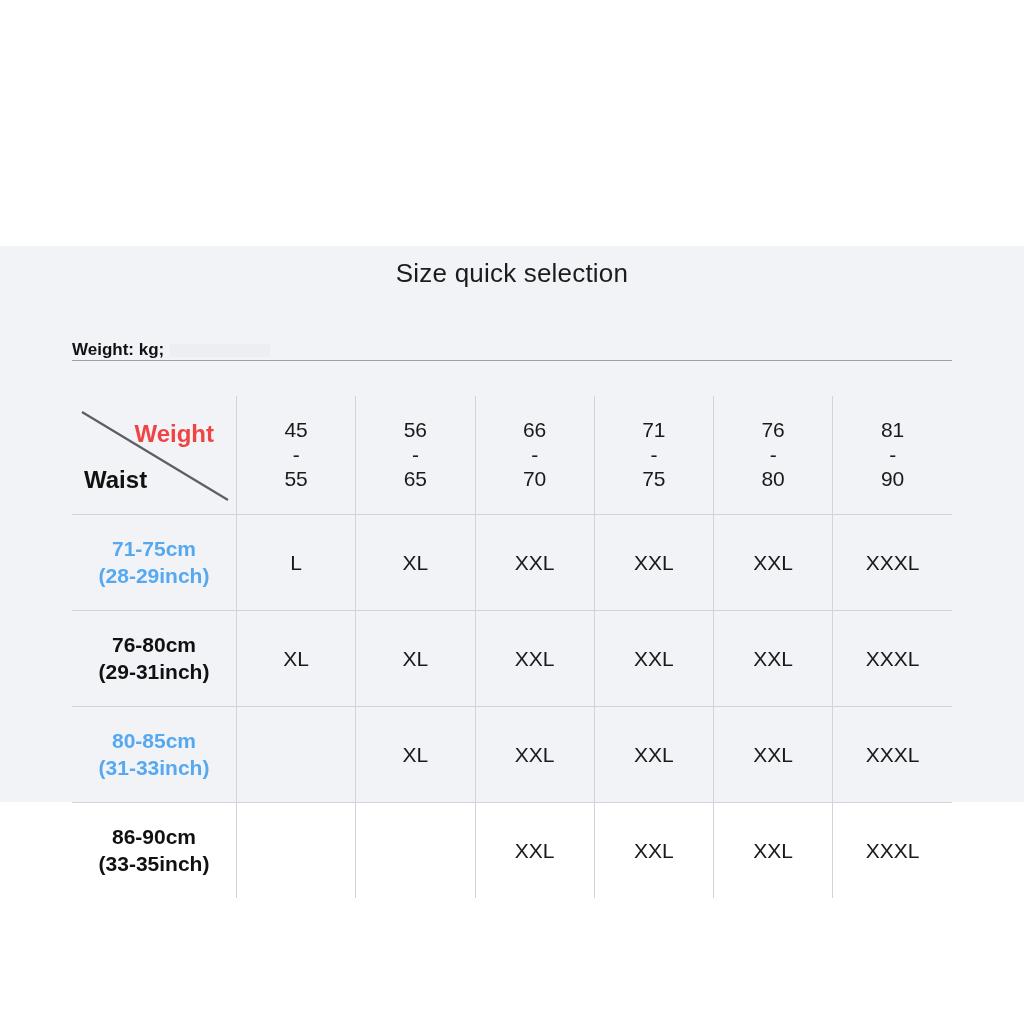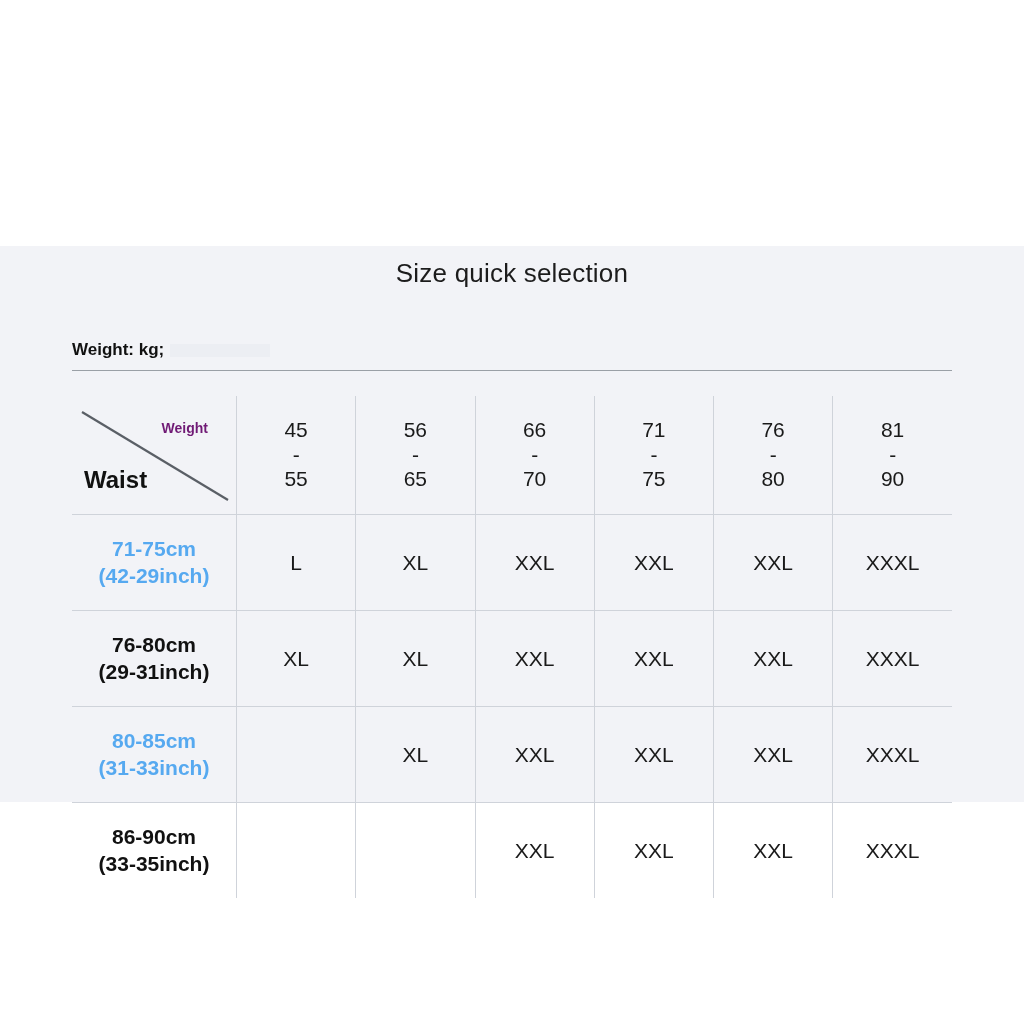--- a/index.html
+++ b/index.html
@@ -40,21 +40,20 @@
     letter-spacing: 0.2px;
   }
   #weight-note {
     position: absolute;
     left: 72px;
     top: 328px;
     width: 880px;
     font-size: 17px;
     font-weight: bold;
     color: #111;
-    padding-bottom: 10px;
     border-bottom: 1.5px solid #9aa0a6;
   }
   #weight-note .smudge {
     display: inline-block;
     width: 100px;
     height: 13px;
     background: #eceef3;
     vertical-align: middle;
     margin-left: 6px;
   }
@@ -86,25 +85,25 @@
     height: 116px;
     width: 164px;
     padding: 0;
   }
   td.corner .diag {
     position: absolute;
     left: 0; top: 0; right: 0; bottom: 0;
   }
   td.corner .lbl-weight {
     position: absolute;
-    right: 28px;
+    right: 22px;
     top: 24px;
-    font-size: 14px;
-    font-weight: bold;
-    color: #701a75;
+    font-size: 24px;
+    font-weight: bold;
+    color: #ef4444;
   }
   td.corner .lbl-waist {
     position: absolute;
     left: 12px;
     bottom: 20px;
     font-size: 24px;
     font-weight: bold;
     color: #111;
   }
   td.wcol {
@@ -187,21 +186,21 @@
         <td class="wcol">
           <span class="r">81</span>
           <span class="r">-</span>
           <span class="r">90</span>
         </td>
       </tr>
 
       <tr class="hl">
         <td class="rowhead">
           <span class="cm">71-75cm</span>
-          <span class="inch">(42-29inch)</span>
+          <span class="inch">(28-29inch)</span>
         </td>
         <td class="cell">L</td>
         <td class="cell">XL</td>
         <td class="cell">XXL</td>
         <td class="cell">XXL</td>
         <td class="cell">XXL</td>
         <td class="cell">XXXL</td>
       </tr>
 
       <tr class="plain">

